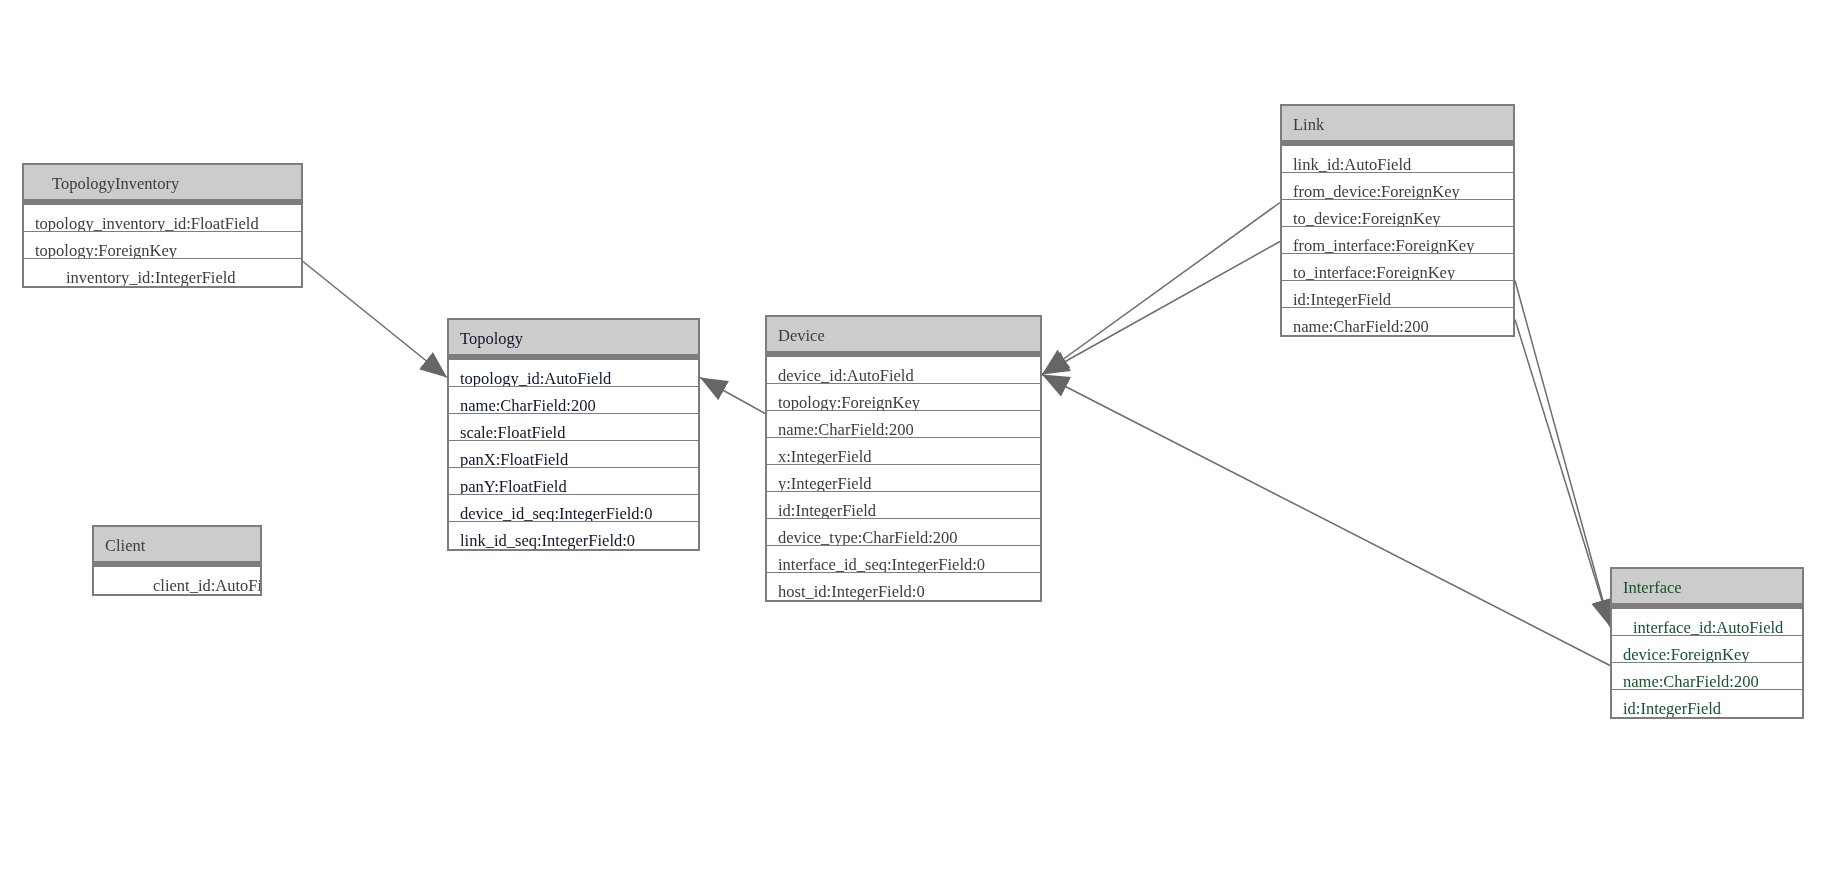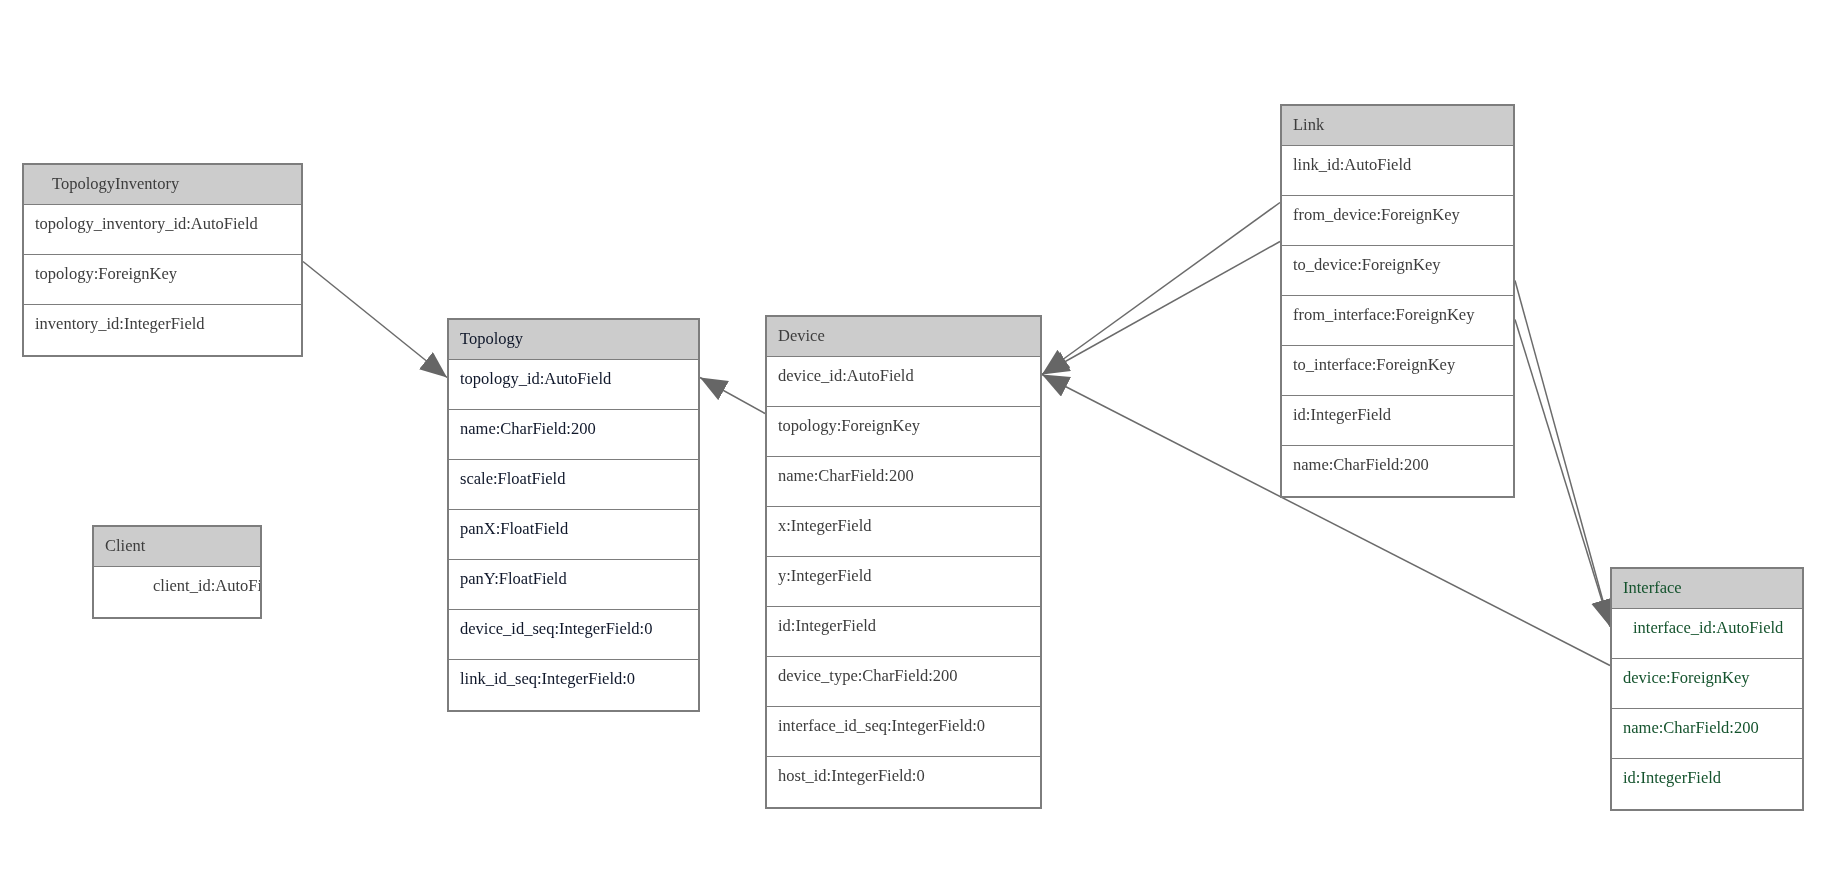--- a/index.html
+++ b/index.html
@@ -28,28 +28,28 @@
     border: 2px solid #7d7d7d;
     z-index: 2;
     color: #3d3d3d;
     font-size: 16.5px;
   }
   .table-header {
     box-sizing: border-box;
     height: 40px;
     line-height: 38px;
     background: #cccccc;
-    border-bottom: 1px solid #15803d;
+    border-bottom: 6px solid #15803d;
     padding: 0 11px;
     white-space: nowrap;
     overflow: hidden;
   }
   .table-row {
     box-sizing: border-box;
-    height: 50px;
+    height: 27px;
     line-height: 38px;
     border-bottom: 1px solid #7d7d7d;
     padding: 0 11px;
     background: #ffffff;
     white-space: nowrap;
     overflow: hidden;
   }
   .table-row:last-child {
     border-bottom: none;
   }
@@ -67,23 +67,23 @@
       <line x1="303" y1="261.5" x2="447" y2="377.5" stroke="#6b6b6b" stroke-width="1.5" marker-end="url(#fk-arrowhead)"></line>
       <line x1="765" y1="413.5" x2="700" y2="377.5" stroke="#6b6b6b" stroke-width="1.5" marker-end="url(#fk-arrowhead)"></line>
       <line x1="1280" y1="202.5" x2="1042" y2="374.5" stroke="#6b6b6b" stroke-width="1.5" marker-end="url(#fk-arrowhead)"></line>
       <line x1="1280" y1="241.5" x2="1042" y2="374.5" stroke="#6b6b6b" stroke-width="1.5" marker-end="url(#fk-arrowhead)"></line>
       <line x1="1610" y1="665.5" x2="1042" y2="374.5" stroke="#6b6b6b" stroke-width="1.5" marker-end="url(#fk-arrowhead)"></line>
       <line x1="1515" y1="280.5" x2="1610" y2="626.5" stroke="#6b6b6b" stroke-width="1.5" marker-end="url(#fk-arrowhead)"></line>
       <line x1="1515" y1="319.5" x2="1610" y2="626.5" stroke="#6b6b6b" stroke-width="1.5" marker-end="url(#fk-arrowhead)"></line>
     </svg>
     <div class="entity-table" style="left: 22px; top: 163px; width: 281px; border-color: rgb(125, 125, 125); color: rgb(61, 61, 61);">
       <div class="table-header" style="background: rgb(204, 204, 204); border-color: rgb(125, 125, 125); padding-left: 28px;">TopologyInventory</div>
-      <div class="table-row" style="border-color: rgb(125, 125, 125);">topology_inventory_id:AutoField</div>
+      <div class="table-row" style="border-color: rgb(125, 125, 125);">topology_inventory_id:FloatField</div>
       <div class="table-row" style="border-color: rgb(125, 125, 125);">topology:ForeignKey</div>
-      <div class="table-row" style="border-color: rgb(125, 125, 125);">inventory_id:IntegerField</div>
+      <div class="table-row" style="border-color: rgb(125, 125, 125); margin-left: 31px;">inventory_id:IntegerField</div>
     </div>
     <div class="entity-table" style="left: 447px; top: 318px; width: 253px; border-color: rgb(125, 125, 125); color: #0f172a;">
       <div class="table-header" style="background: rgb(204, 204, 204); border-color: rgb(125, 125, 125);">Topology</div>
       <div class="table-row" style="border-color: rgb(125, 125, 125);">topology_id:AutoField</div>
       <div class="table-row" style="border-color: rgb(125, 125, 125);">name:CharField:200</div>
       <div class="table-row" style="border-color: rgb(125, 125, 125);">scale:FloatField</div>
       <div class="table-row" style="border-color: rgb(125, 125, 125);">panX:FloatField</div>
       <div class="table-row" style="border-color: rgb(125, 125, 125);">panY:FloatField</div>
       <div class="table-row" style="border-color: rgb(125, 125, 125);">device_id_seq:IntegerField:0</div>
       <div class="table-row" style="border-color: rgb(125, 125, 125);">link_id_seq:IntegerField:0</div>

